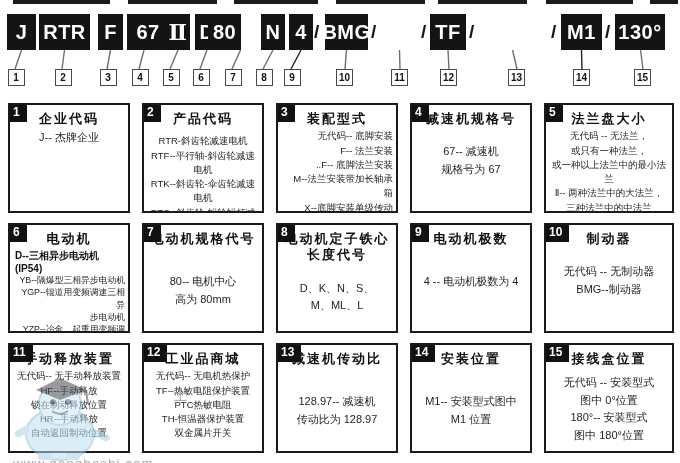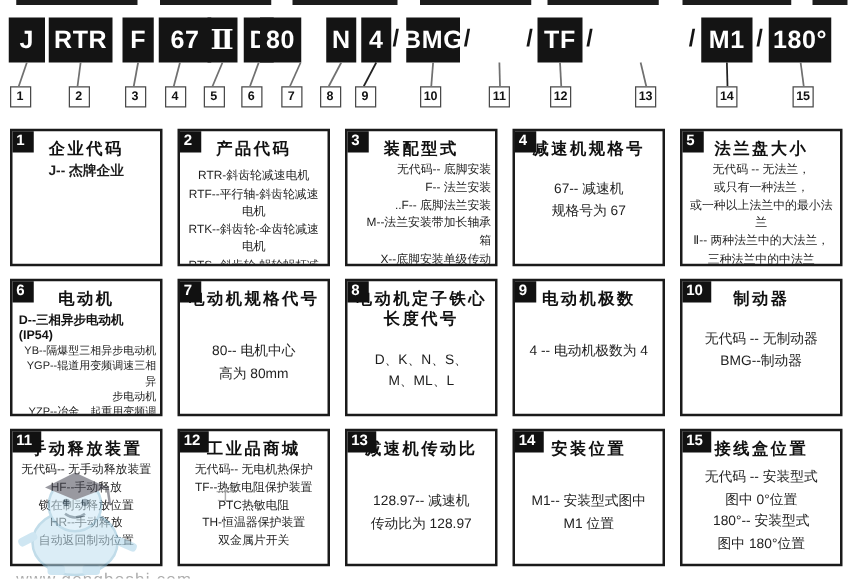--- a/index.html
+++ b/index.html
@@ -36,21 +36,21 @@
              letter-spacing:2px;white-space:pre-line;line-height:1.25;color:#111;}
   .box-body{margin:0;white-space:pre-line;font-size:11px;line-height:1.6;text-align:center;color:#1e1e1e;}
   .box-lead{margin:1px 0 0;font-size:10px;font-weight:bold;text-align:left;
             padding-left:2px;color:#111;white-space:pre-line;}
   .dense .box-body{font-size:9.5px;line-height:1.5;}
   .box6 .box-body{font-size:8.8px;line-height:1.38;}
   .align-left .box-body{text-align:right;padding-left:5px;}
   .gap-sm .box-body{margin-top:7px;}
   .gap-md .box-body{margin-top:16px;}
   .gap-lg .box-body{margin-top:26px;}
-  .gap-xl .box-body{font-weight:bold;}
+  .gap-xl .box-body{}
 
   
   .watermark{position:absolute;left:0;top:0;width:680px;height:463px;pointer-events:none;z-index:6;}
   .wm-mascot{position:absolute;left:8px;top:376px;opacity:.55;}
   .wm-site{position:absolute;left:13px;top:436px;font-size:13.5px;letter-spacing:1px;
            color:#a3a3a3;opacity:.9;margin-top:20px;}
   .wm-mall{position:absolute;left:104px;top:411px;font-size:13px;letter-spacing:7px;
            color:#cf9fa4;opacity:.6;}
   .wm-shi{position:absolute;left:173px;top:386px;font-size:15px;color:#9a9a9a;opacity:.8;}
 </style>
@@ -79,21 +79,21 @@
     <div class="seg" style="left:289px;width:24px">4</div>
     <div class="slash" style="left:314px">/</div>
     <div class="seg" style="left:325px;width:43px">BMG</div>
     <div class="slash" style="left:371px">/</div>
     <div class="slash" style="left:421px">/</div>
     <div class="seg" style="left:430px;width:36px">TF</div>
     <div class="slash" style="left:469px">/</div>
     <div class="slash" style="left:551px">/</div>
     <div class="seg" style="left:561px;width:41px">M1</div>
     <div class="slash" style="left:605px">/</div>
-    <div class="seg" style="left:615px;width:50px">180°</div>
+    <div class="seg" style="left:615px;width:50px">130°</div>
   </div>
 
   <svg class="connectors" width="680" height="463">
     <g stroke="#707070" stroke-width="1.4">
       <line x1="21.5" y1="50" x2="15" y2="69"></line>
       <line x1="64.5" y1="50" x2="62" y2="69"></line>
       <line x1="110.5" y1="50" x2="107" y2="69"></line>
       <line x1="144" y1="50" x2="139" y2="69"></line>
       <line x1="178" y1="50" x2="170" y2="69"></line>
       <line x1="207" y1="50" x2="200" y2="69"></line>

